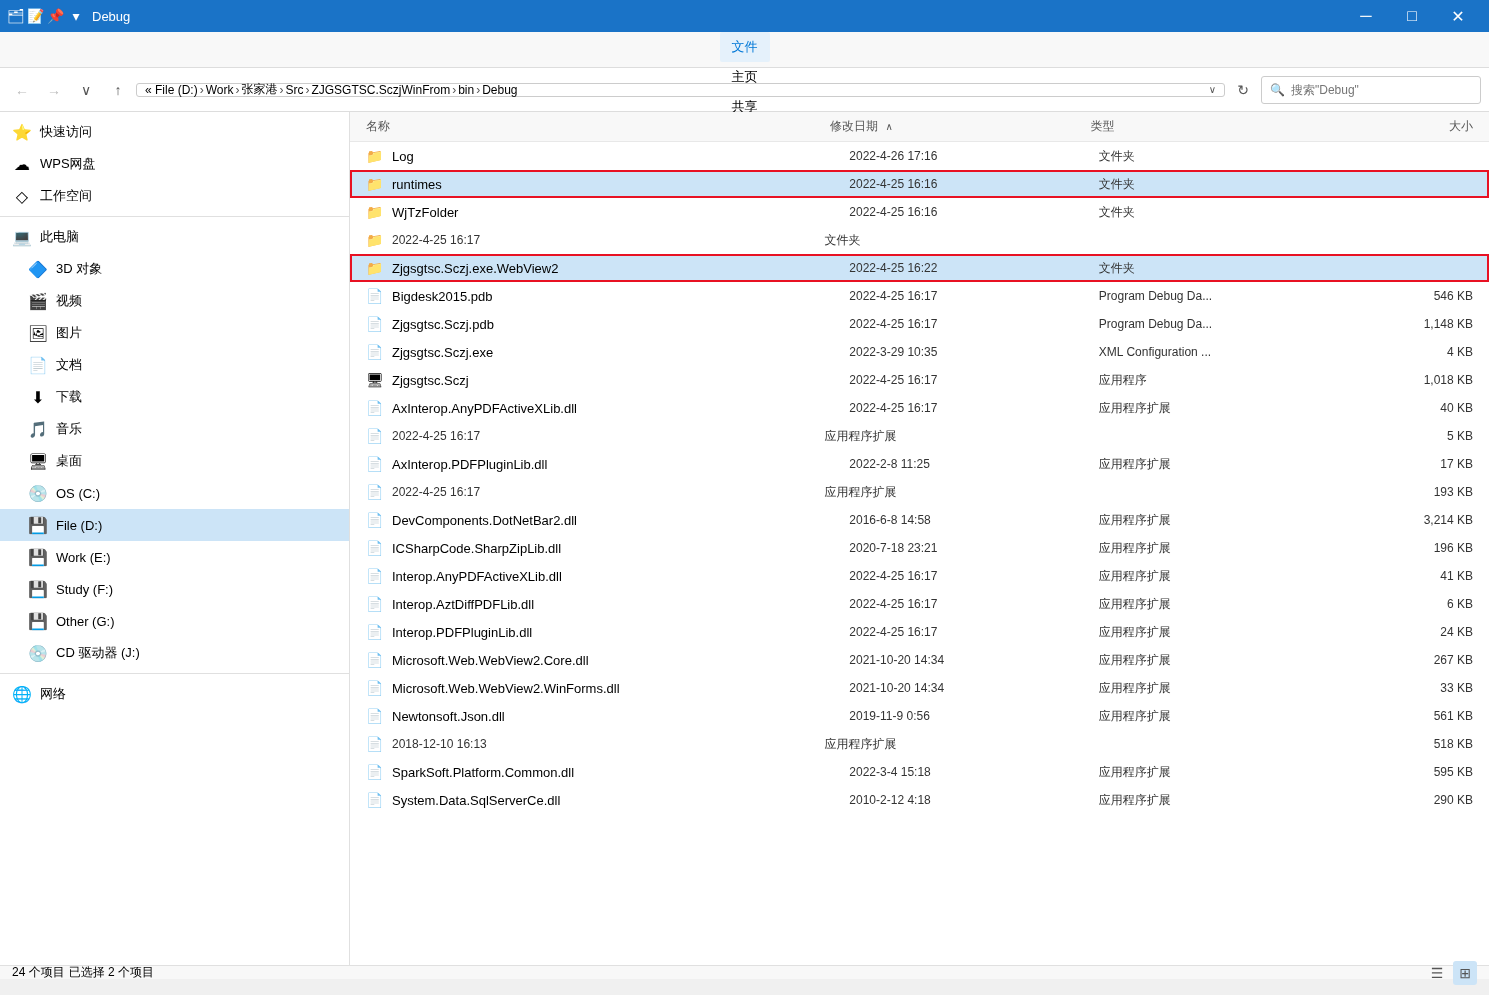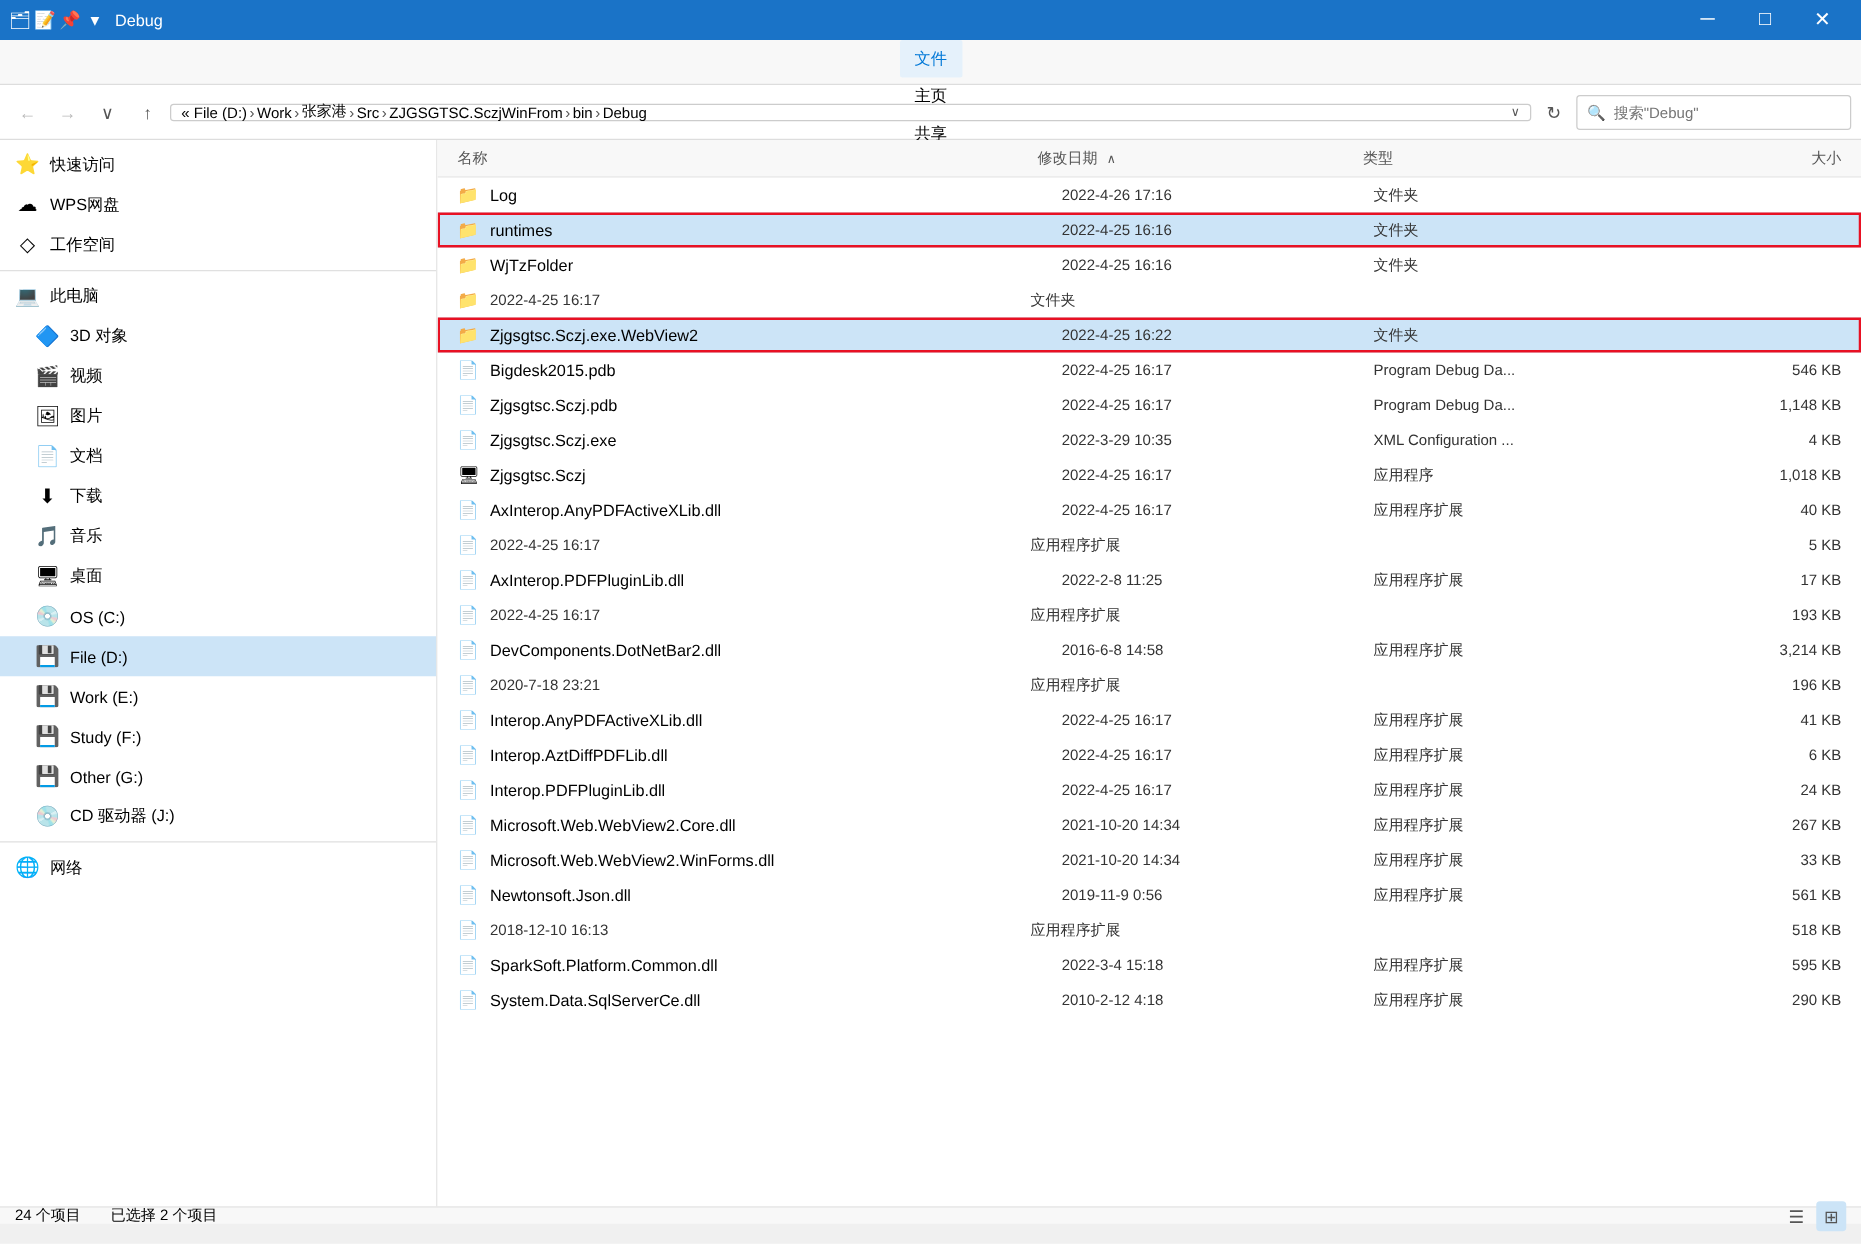--- a/index.html
+++ b/index.html
@@ -82,21 +82,21 @@
     }
     .file-icon { font-size: 14px; margin-right: 8px; width: 18px; text-align: center; }
     .file-name { flex: 2.2; font-size: 13px; overflow: hidden; text-overflow: ellipsis; white-space: nowrap; }
     .file-date { flex: 1.2; font-size: 12px; color: #333; }
     .file-type { flex: 1.2; font-size: 12px; color: #333; }
     .file-size { flex: 0.6; font-size: 12px; color: #333; text-align: right; }
 
     
     .status-bar {
       display: flex; align-items: center; background: #f8f8f8; border-top: 1px solid #e0e0e0;
-      height: 14px; padding: 0 12px; font-size: 12px; gap: 24px;
+      height: 14px; padding: 0 12px; font-size: 12px; gap: 4px;
     }
     .status-bar-right { margin-left: auto; display: flex; gap: 4px; }
     .view-btn { width: 24px; height: 24px; display: flex; align-items: center; justify-content: center; border-radius: 3px; cursor: pointer; font-size: 14px; color: #555; }
     .view-btn.active { background: #cce4f7; }
 
     
     .file-row.red-selected {
       background: #cce4f7;
       outline: 2px solid #e81123;
       outline-offset: -2px;
@@ -346,20 +346,21 @@
         </div>
         <div class="file-row">
           <span class="file-icon">📄</span>
           <span class="file-name">DevComponents.DotNetBar2.dll</span>
           <span class="file-date">2016-6-8 14:58</span>
           <span class="file-type">应用程序扩展</span>
           <span class="file-size">3,214 KB</span>
         </div>
         <div class="file-row">
           <span class="file-icon">📄</span>
+          <span class="file-name">ICSharpCode.SharpZipLib.dll</span>
           <span class="file-date">2020-7-18 23:21</span>
           <span class="file-type">应用程序扩展</span>
           <span class="file-size">196 KB</span>
         </div>
         <div class="file-row">
           <span class="file-icon">📄</span>
           <span class="file-name">Interop.AnyPDFActiveXLib.dll</span>
           <span class="file-date">2022-4-25 16:17</span>
           <span class="file-type">应用程序扩展</span>
           <span class="file-size">41 KB</span>

